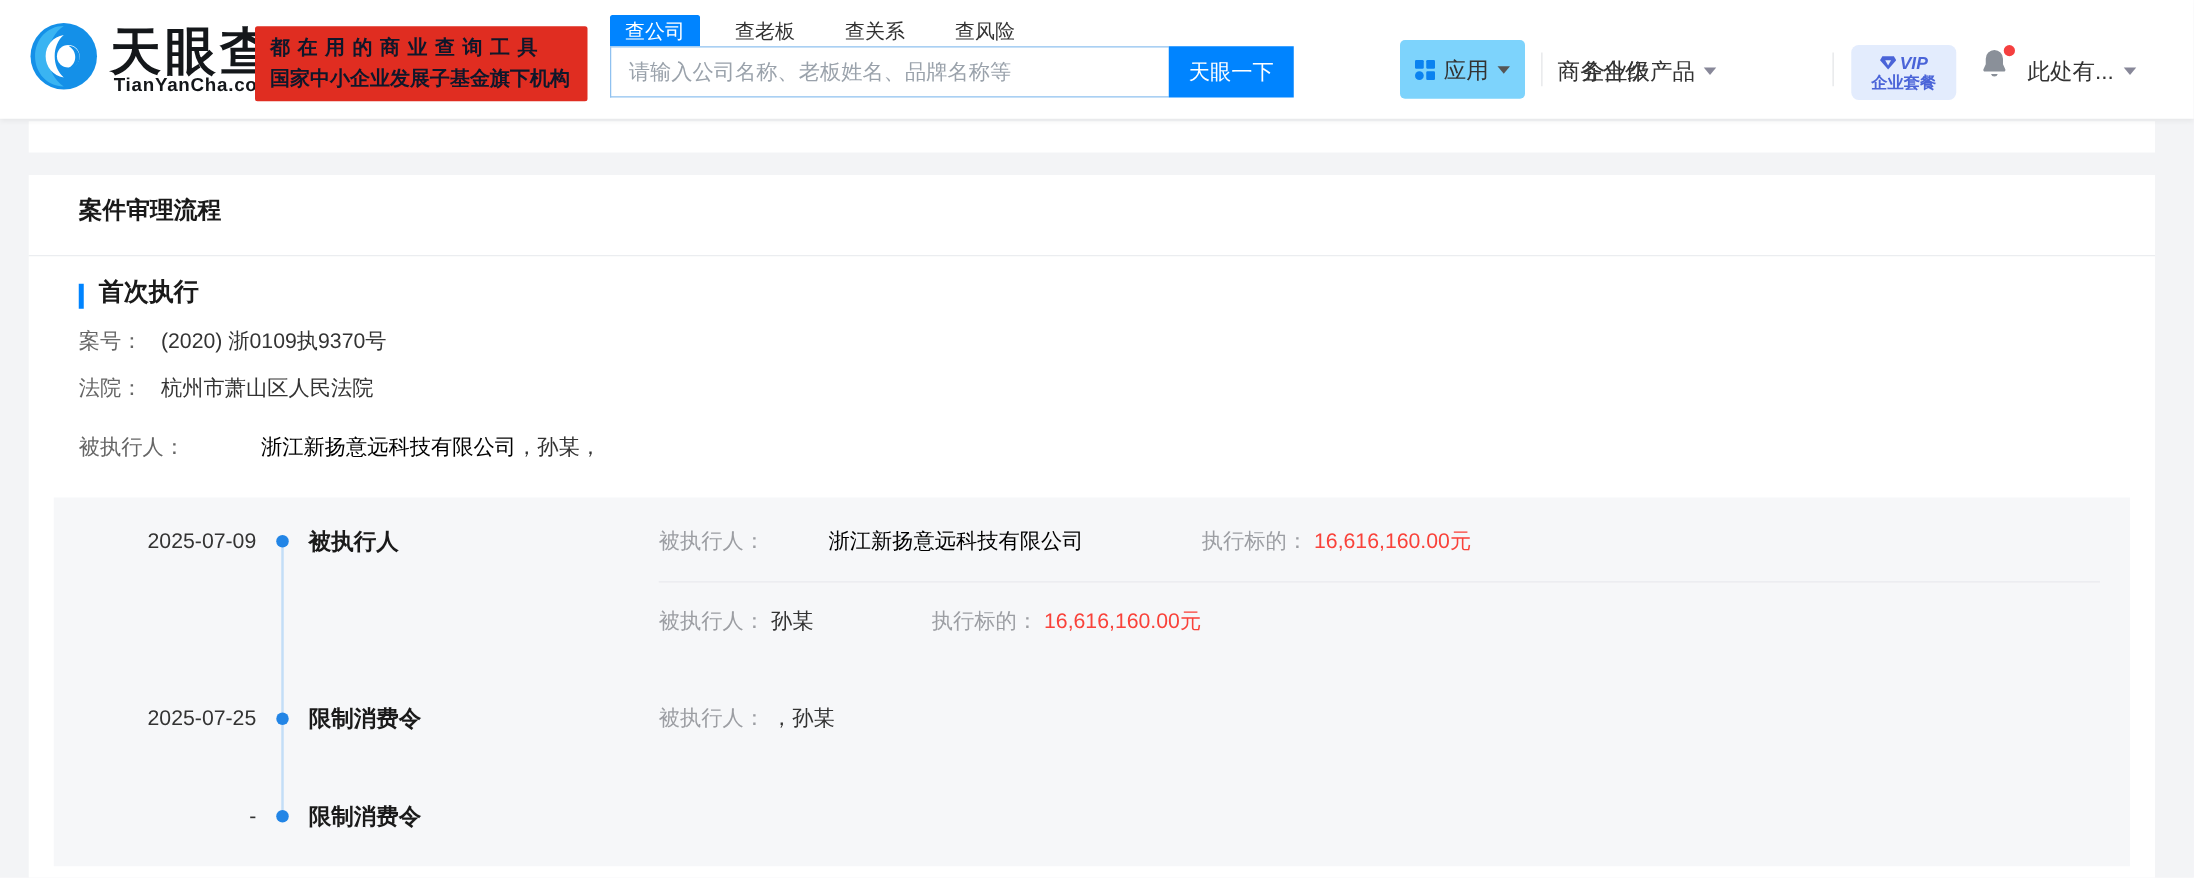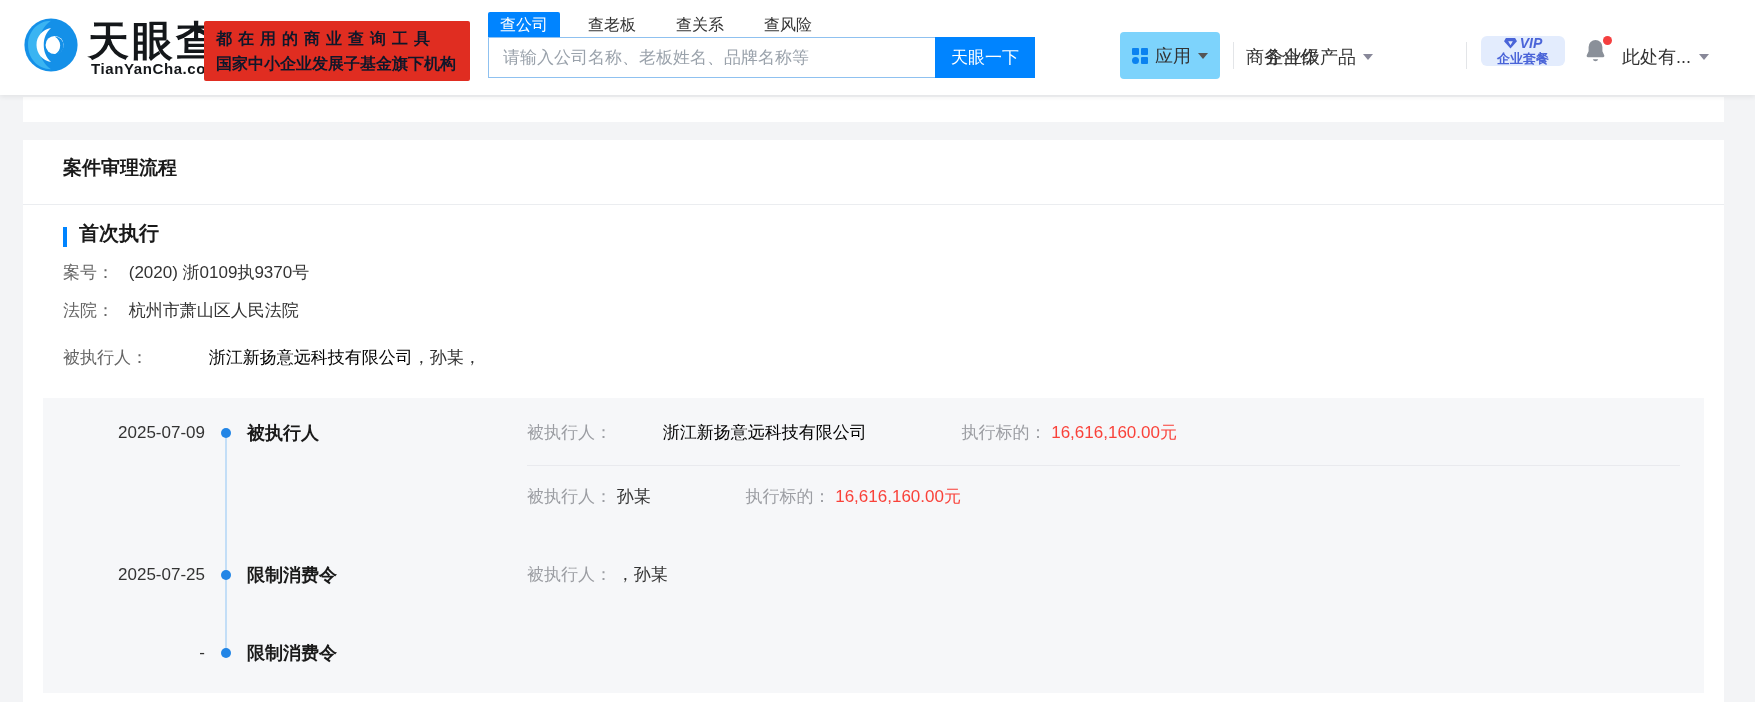--- a/index.html
+++ b/index.html
@@ -41,21 +41,21 @@
   .apps-label { font-size:18px; color:#333; }
   .caret { width:0; height:0; border-left:5px solid transparent; border-right:5px solid transparent;
     border-top:6px solid #555; display:inline-block; }
   .caret.gray { border-top-color:#889; }
   .vdiv { position:absolute; left:1233px; top:42px; width:1px; height:27px; background:#e3e5e8; }
   .nav-item { position:absolute; top:45px; font-size:18px; color:#333; cursor:pointer;
     display:flex; align-items:center; gap:7px; white-space:nowrap; }
   .nav-business { left:1246px; }
   .nav-enterprise { left:1266px;align-items:center; }
   .vdiv2 { position:absolute; left:1466px; top:42px; width:1px; height:27px; background:#e3e5e8; }
-  .vip-badge { position:absolute; left:1481px; top:36px; width:84px; height:30px;
+  .vip-badge { position:absolute; left:1481px; top:36px; width:84px; height:44px;
     background:#e3ecfd; border-radius:6px; display:flex; flex-direction:column;
     align-items:center; justify-content:center; cursor:pointer; color:#4a64d8; }
   .vip-l1 { font-size:14px; font-weight:bold; font-style:italic; display:flex;
     align-items:center; gap:3px; line-height:15px; }
   .vip-l2 { font-size:13px; font-weight:bold; line-height:16px; }
   .bell-wrap { position:absolute; left:1584px; top:39px; width:26px; height:28px; cursor:pointer; }
   .bell-dot { position:absolute; right:-2px; top:-3px; width:9px; height:9px;
     border-radius:50%; background:#f53f3f; }
   .user-menu { position:absolute; left:1622px; top:45px; font-size:18px; color:#333;
     display:flex; align-items:center; gap:8px; cursor:pointer; }

